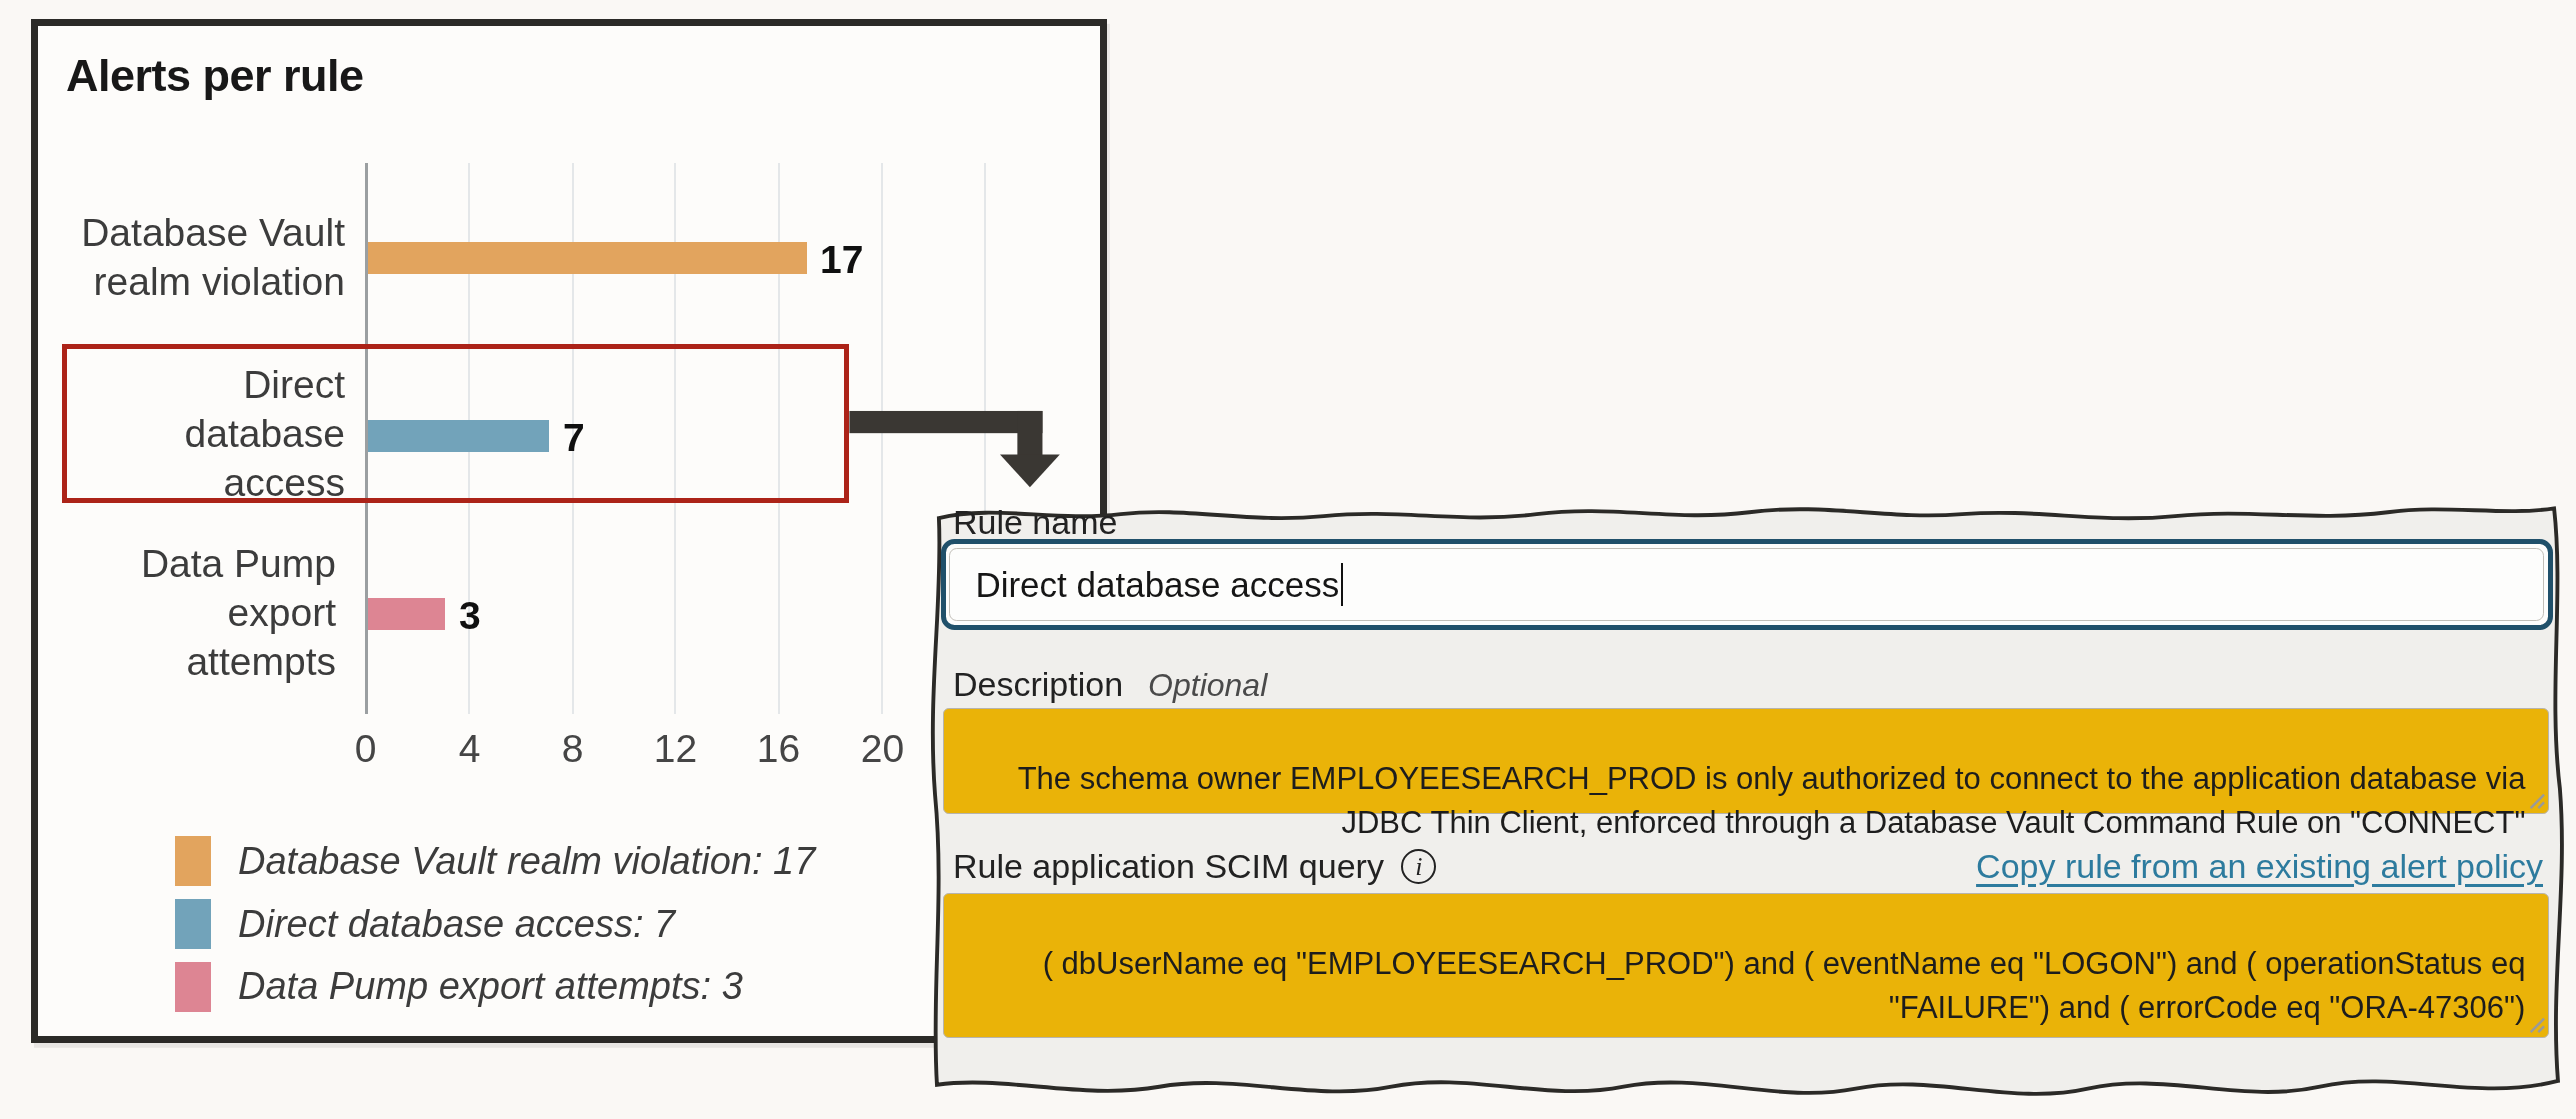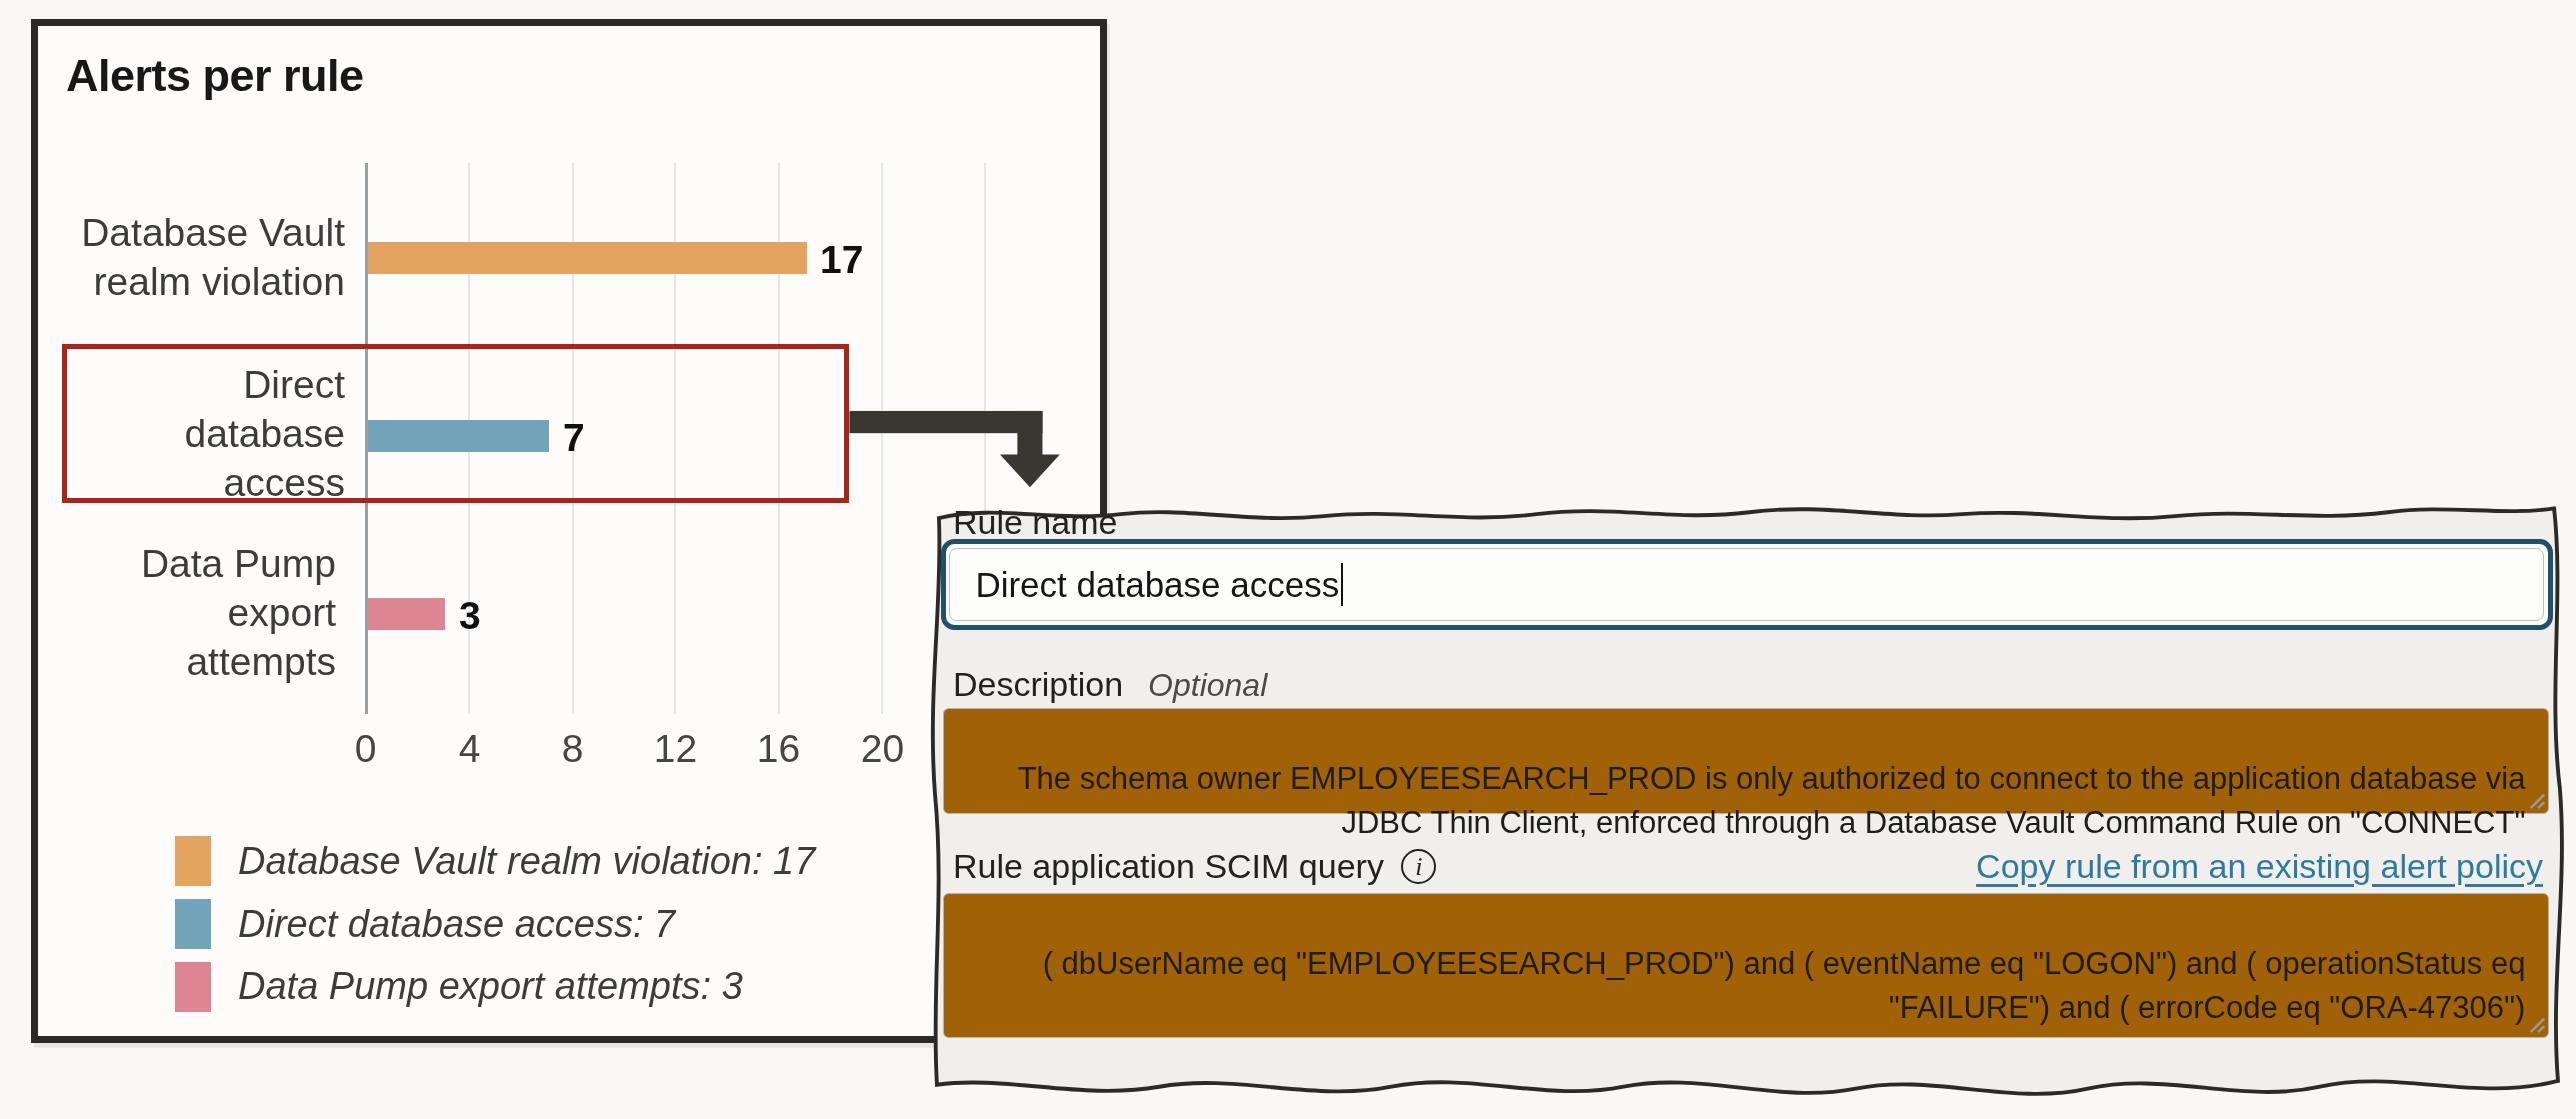--- a/index.html
+++ b/index.html
@@ -33,21 +33,21 @@
   .form-content{position:absolute;left:0;top:0;width:100%;height:100%;z-index:1;text-align:right;}
   .field-label{position:absolute;font-size:34px;color:#222;}
   .optional{font-style:italic;font-size:32px;color:#4a4a4a;margin-left:25px;}
   .rule-input{position:absolute;left:13.5px;top:50px;width:1612px;height:91px;box-sizing:border-box;
               border:5.8px solid #20506a;border-radius:13.5px;background:#fdfdfc;padding:3.9px;}
   .rule-input-inner{width:100%;height:100%;box-sizing:border-box;border:1.9px solid #c1beb8;
               border-radius:7.7px;display:flex;align-items:center;padding-left:25px;
               font-size:35px;color:#161616;}
   .cursor{display:inline-block;width:0;height:43px;border-left:2.9px solid #111;margin-left:1.9px;}
   .textarea{position:absolute;box-sizing:border-box;border:1.9px solid #b7b4ae;border-radius:5.8px;
-            background:#a16207;font-size:31px;color:#1d1d1d;white-space:pre-line;}
+            background:#eab308;font-size:31px;color:#1d1d1d;white-space:pre-line;}
   .textarea .txt{display:block;padding:11.6px 23px;line-height:44px;}
   .resize-handle{position:absolute;right:2.9px;bottom:2.9px;}
   .desc-box{left:16.4px;top:219px;width:1606px;height:106px;}
   .scim-box{left:16.4px;top:404px;width:1606px;height:145px;}
   .scim-row{position:absolute;left:26px;top:358px;display:flex;align-items:center;}
   .info-icon{display:inline-flex;align-items:center;justify-content:center;width:35px;height:35px;
              box-sizing:border-box;border:2.9px solid #222;border-radius:50%;margin-left:17.4px;
              font-family:"Liberation Serif",serif;font-style:italic;font-size:26px;color:#222;}
   .copy-link{position:absolute;right:23px;top:358px;font-size:34px;color:#2d7b9e;
              text-decoration:underline;text-underline-offset:5.8px;cursor:pointer;}

